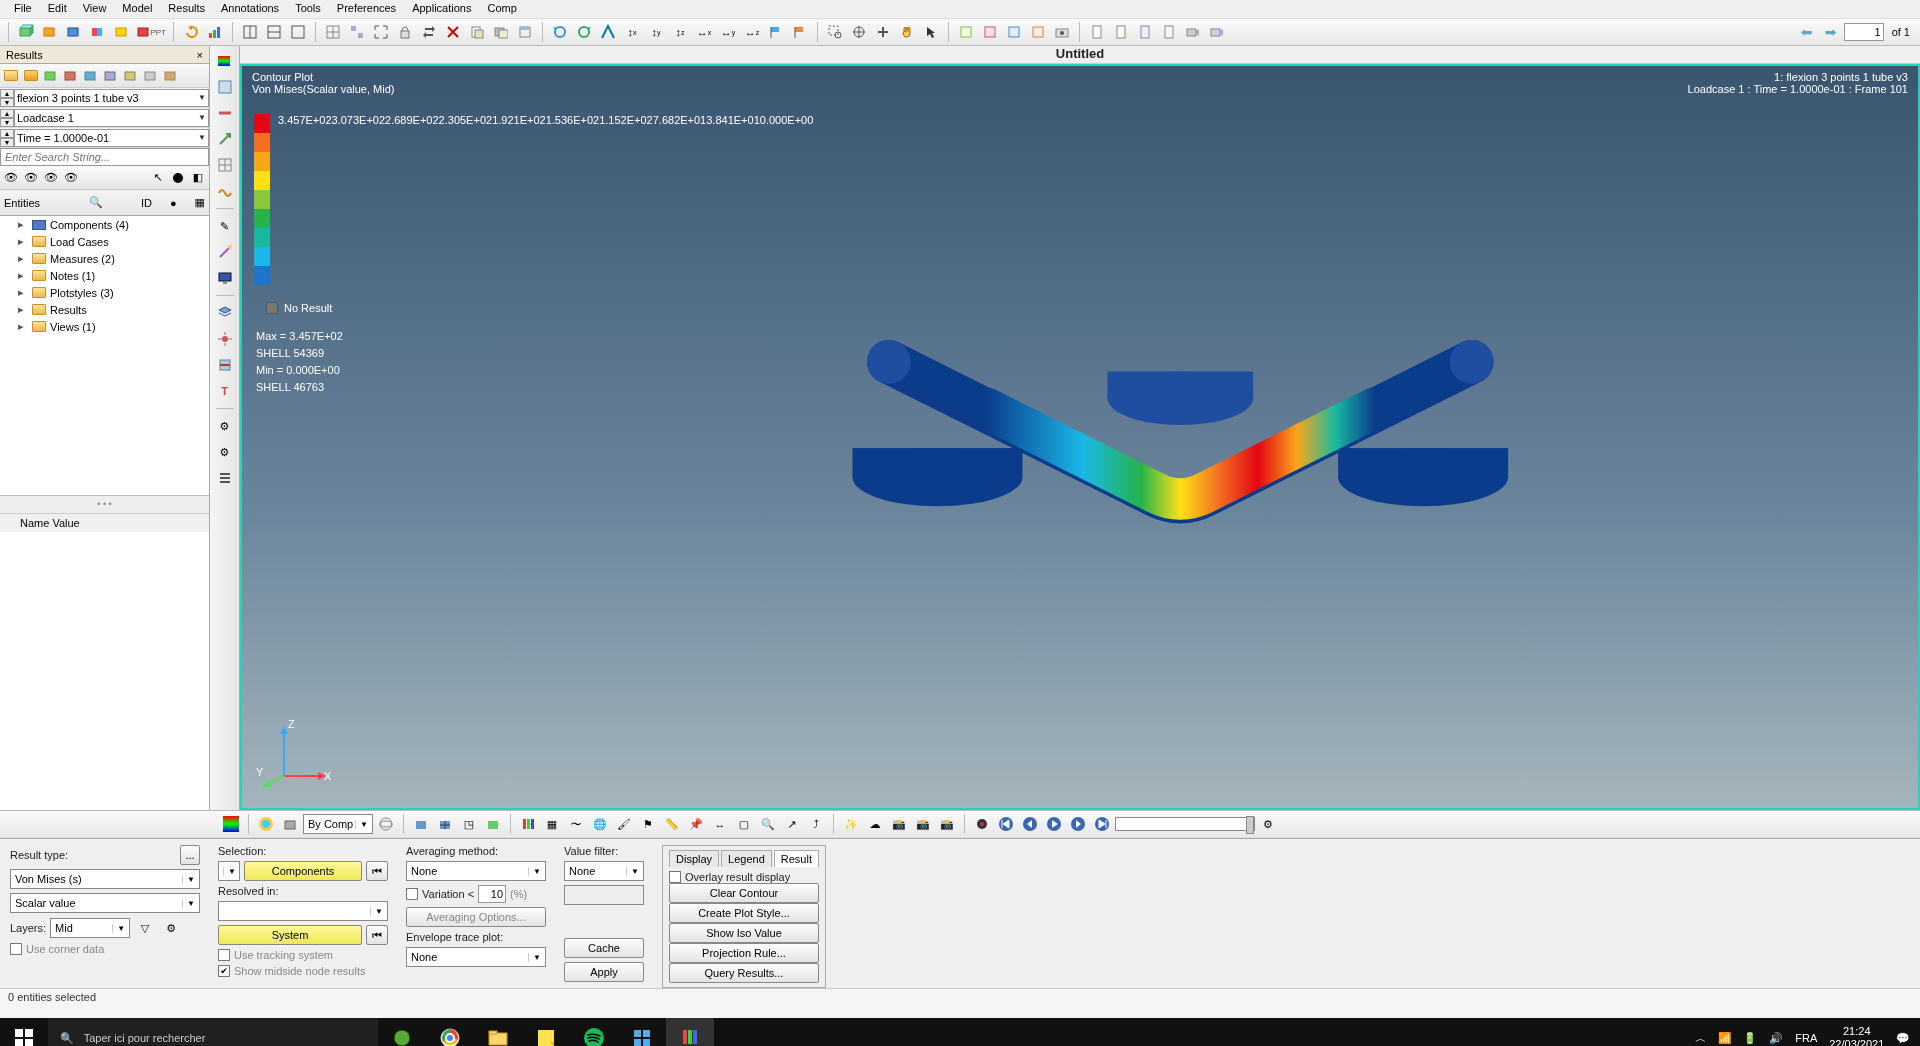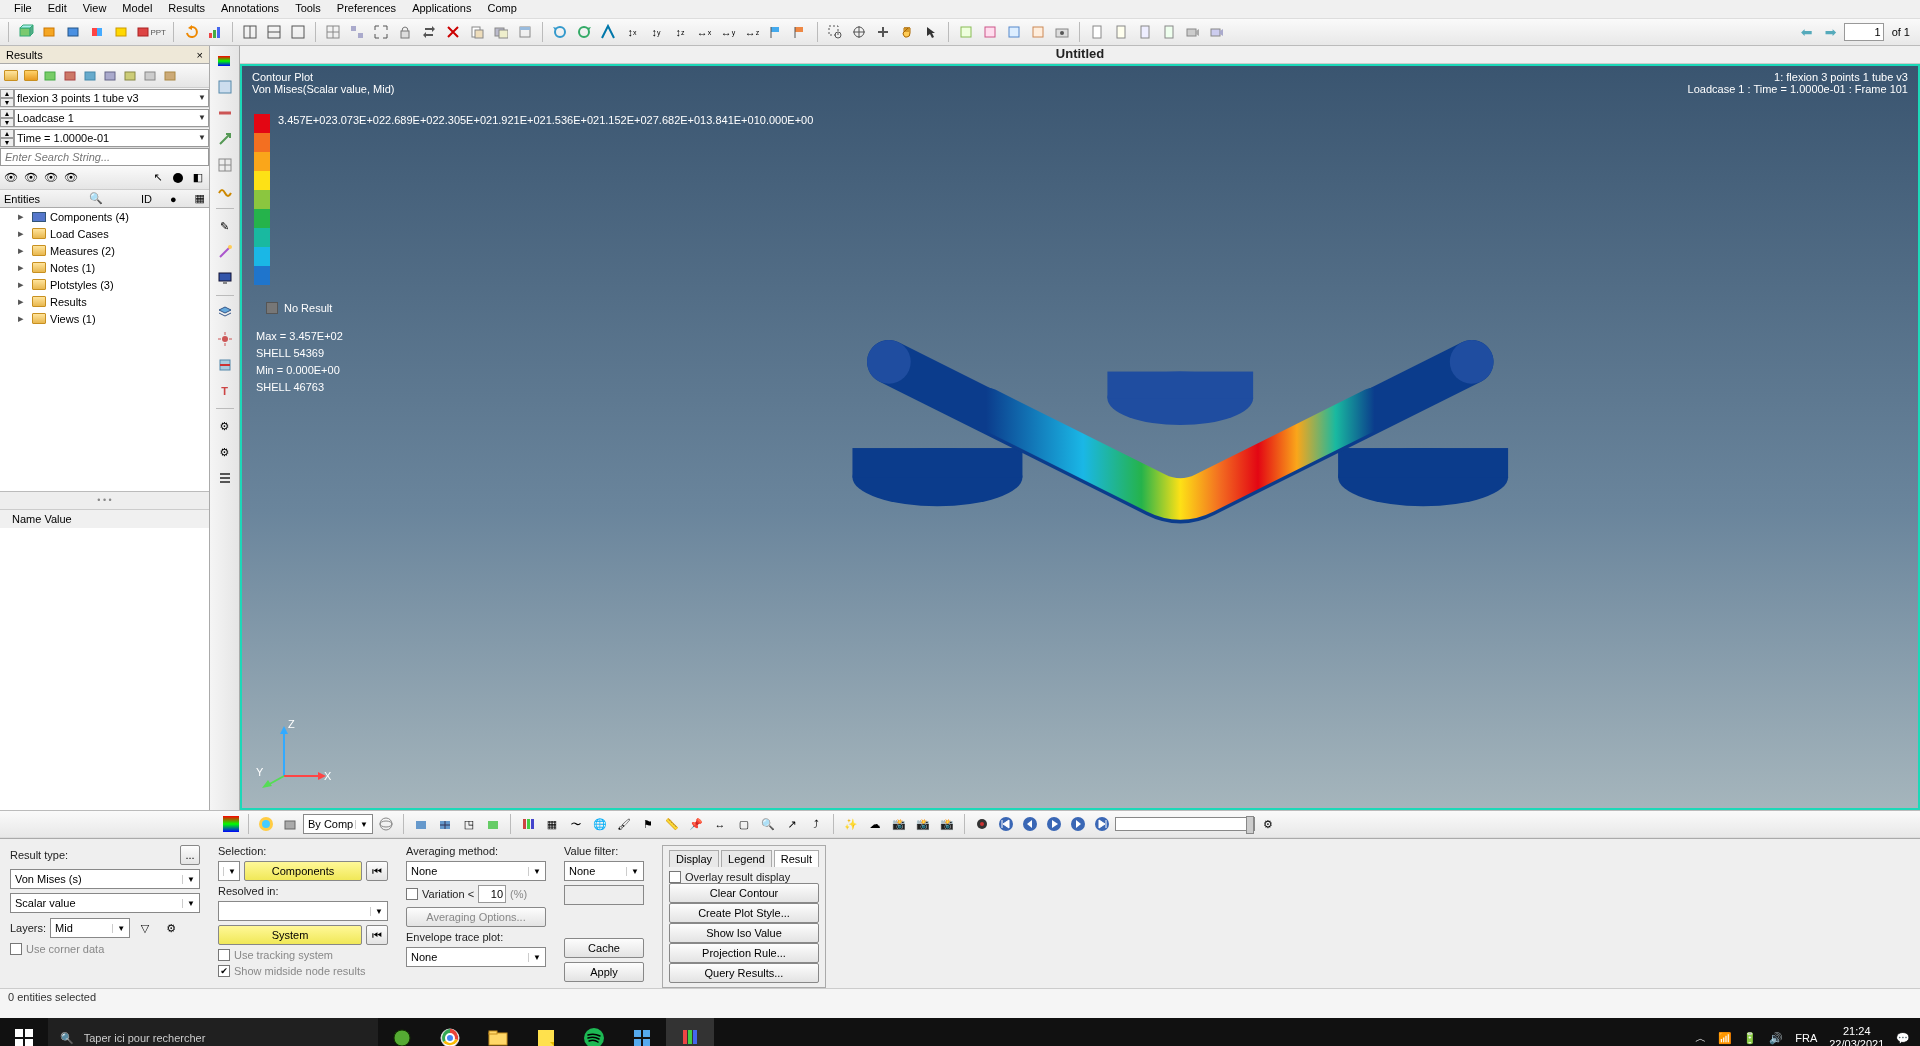--- a/index.html
+++ b/index.html
@@ -24,28 +24,28 @@
 .tab-hdr { height:18px; background:#eee8d8; border-bottom:1px solid #aaa; padding:2px 6px; display:flex; justify-content:space-between; align-items:center; }
 .tab-hdr .x { cursor:pointer; }
 .side-toolbar { height:24px; background:linear-gradient(#fafafa,#e5e5e5); display:flex; align-items:center; padding:0 2px; gap:2px; border-bottom:1px solid #ccc; }
 .side-toolbar .sbtn { width:18px; height:18px; }
 .sel-row { display:flex; align-items:center; height:20px; border-bottom:1px solid #ddd; }
 .sel-up, .sel-dn { width:14px; height:9px; font-size:7px; display:flex; align-items:center; justify-content:center; border:1px solid #999; background:#eee; }
 .sel-spin { display:flex; flex-direction:column; }
 .sel-combo { flex:1; border:1px solid #999; height:18px; padding:0 2px; background:#fff; display:flex; align-items:center; justify-content:space-between; }
 .sel-combo .arr { font-size:8px; color:#333; }
 .search { width:100%; border:1px solid #999; height:18px; padding:0 4px; color:#888; font-style:italic; }
-.ent-hdr { height:18px; background:linear-gradient(#f5f5f5,#e5e5e5); border-bottom:1px solid #aaa; padding:2px 4px; display:flex; gap:18px; align-items:center; }
+.ent-hdr { height:26px; background:linear-gradient(#f5f5f5,#e5e5e5); border-bottom:1px solid #aaa; padding:2px 4px; display:flex; gap:18px; align-items:center; }
 .tree { flex:1; background:#fff; overflow:auto; }
 .tree-item { padding:2px 4px 2px 18px; display:flex; align-items:center; gap:4px; }
 .tree-item .caret { width:10px; display:inline-block; color:#555; }
 .folder-ico { width:14px; height:11px; background:linear-gradient(#ffe49c,#e8b74e); border:1px solid #c89020; border-radius:1px; }
 .comp-ico { width:14px; height:10px; background:#57c; border:1px solid #357; }
 .nv-split { height:18px; background:#eee; border-top:1px solid #bbb; display:flex; align-items:center; justify-content:center; color:#888; font-size:9px; }
-.nv-hdr { background:#f0f0f0; border-top:1px solid #ccc; padding:3px 12px; }
+.nv-hdr { background:#f0f0f0; border-top:1px solid #ccc; padding:3px 20px; }
 .nv-body { flex:1; background:#fff; }
 
 
 .vtool { width:30px; background:linear-gradient(90deg,#f5f5f5,#e5e5e5); border-right:1px solid #aaa; display:flex; flex-direction:column; align-items:center; padding:4px 0; gap:4px; }
 .vtool .vb { width:22px; height:22px; }
 .vtool .vsep { width:18px; height:1px; background:#bbb; margin:2px 0; }
 
 
 .viewport-container { flex:1; display:flex; flex-direction:column; }
 .vp-title { height:18px; background:#f0f0f0; text-align:center; font-weight:bold; font-size:13px; color:#222; border-bottom:1px solid #ccc; }

